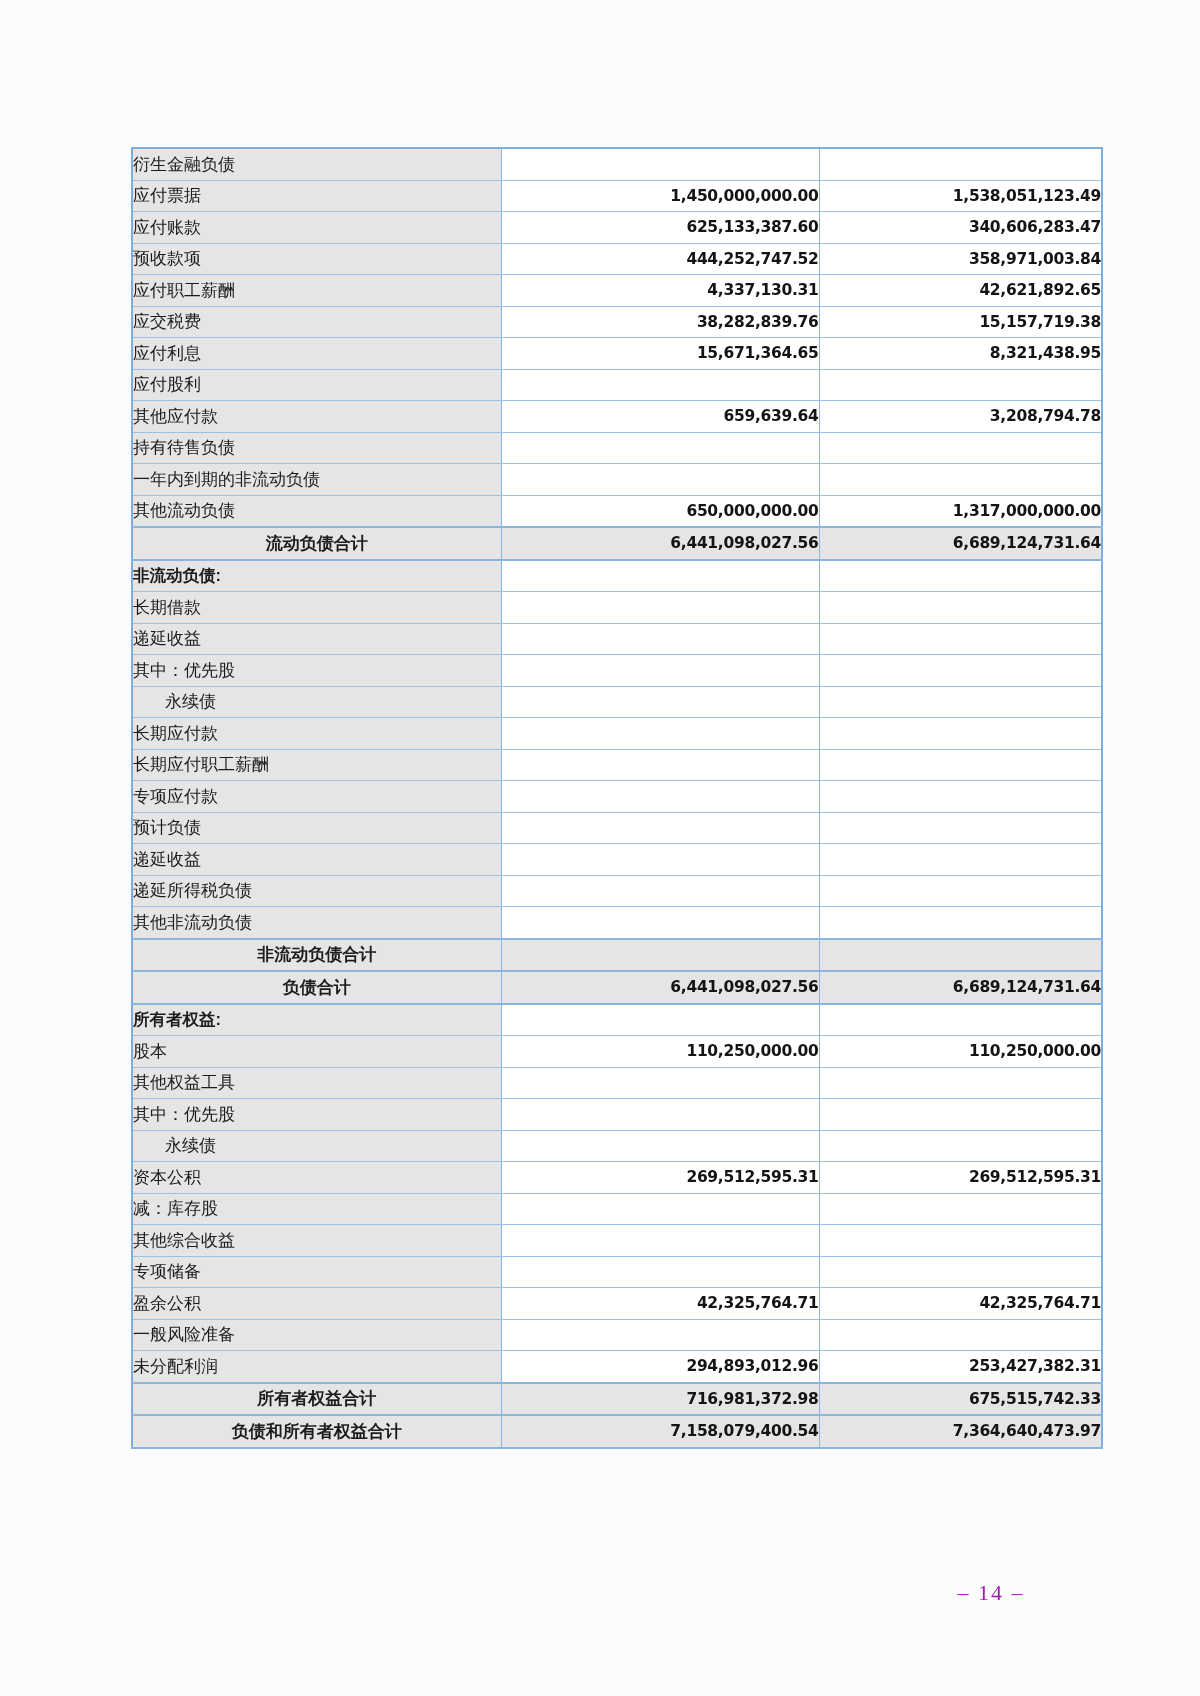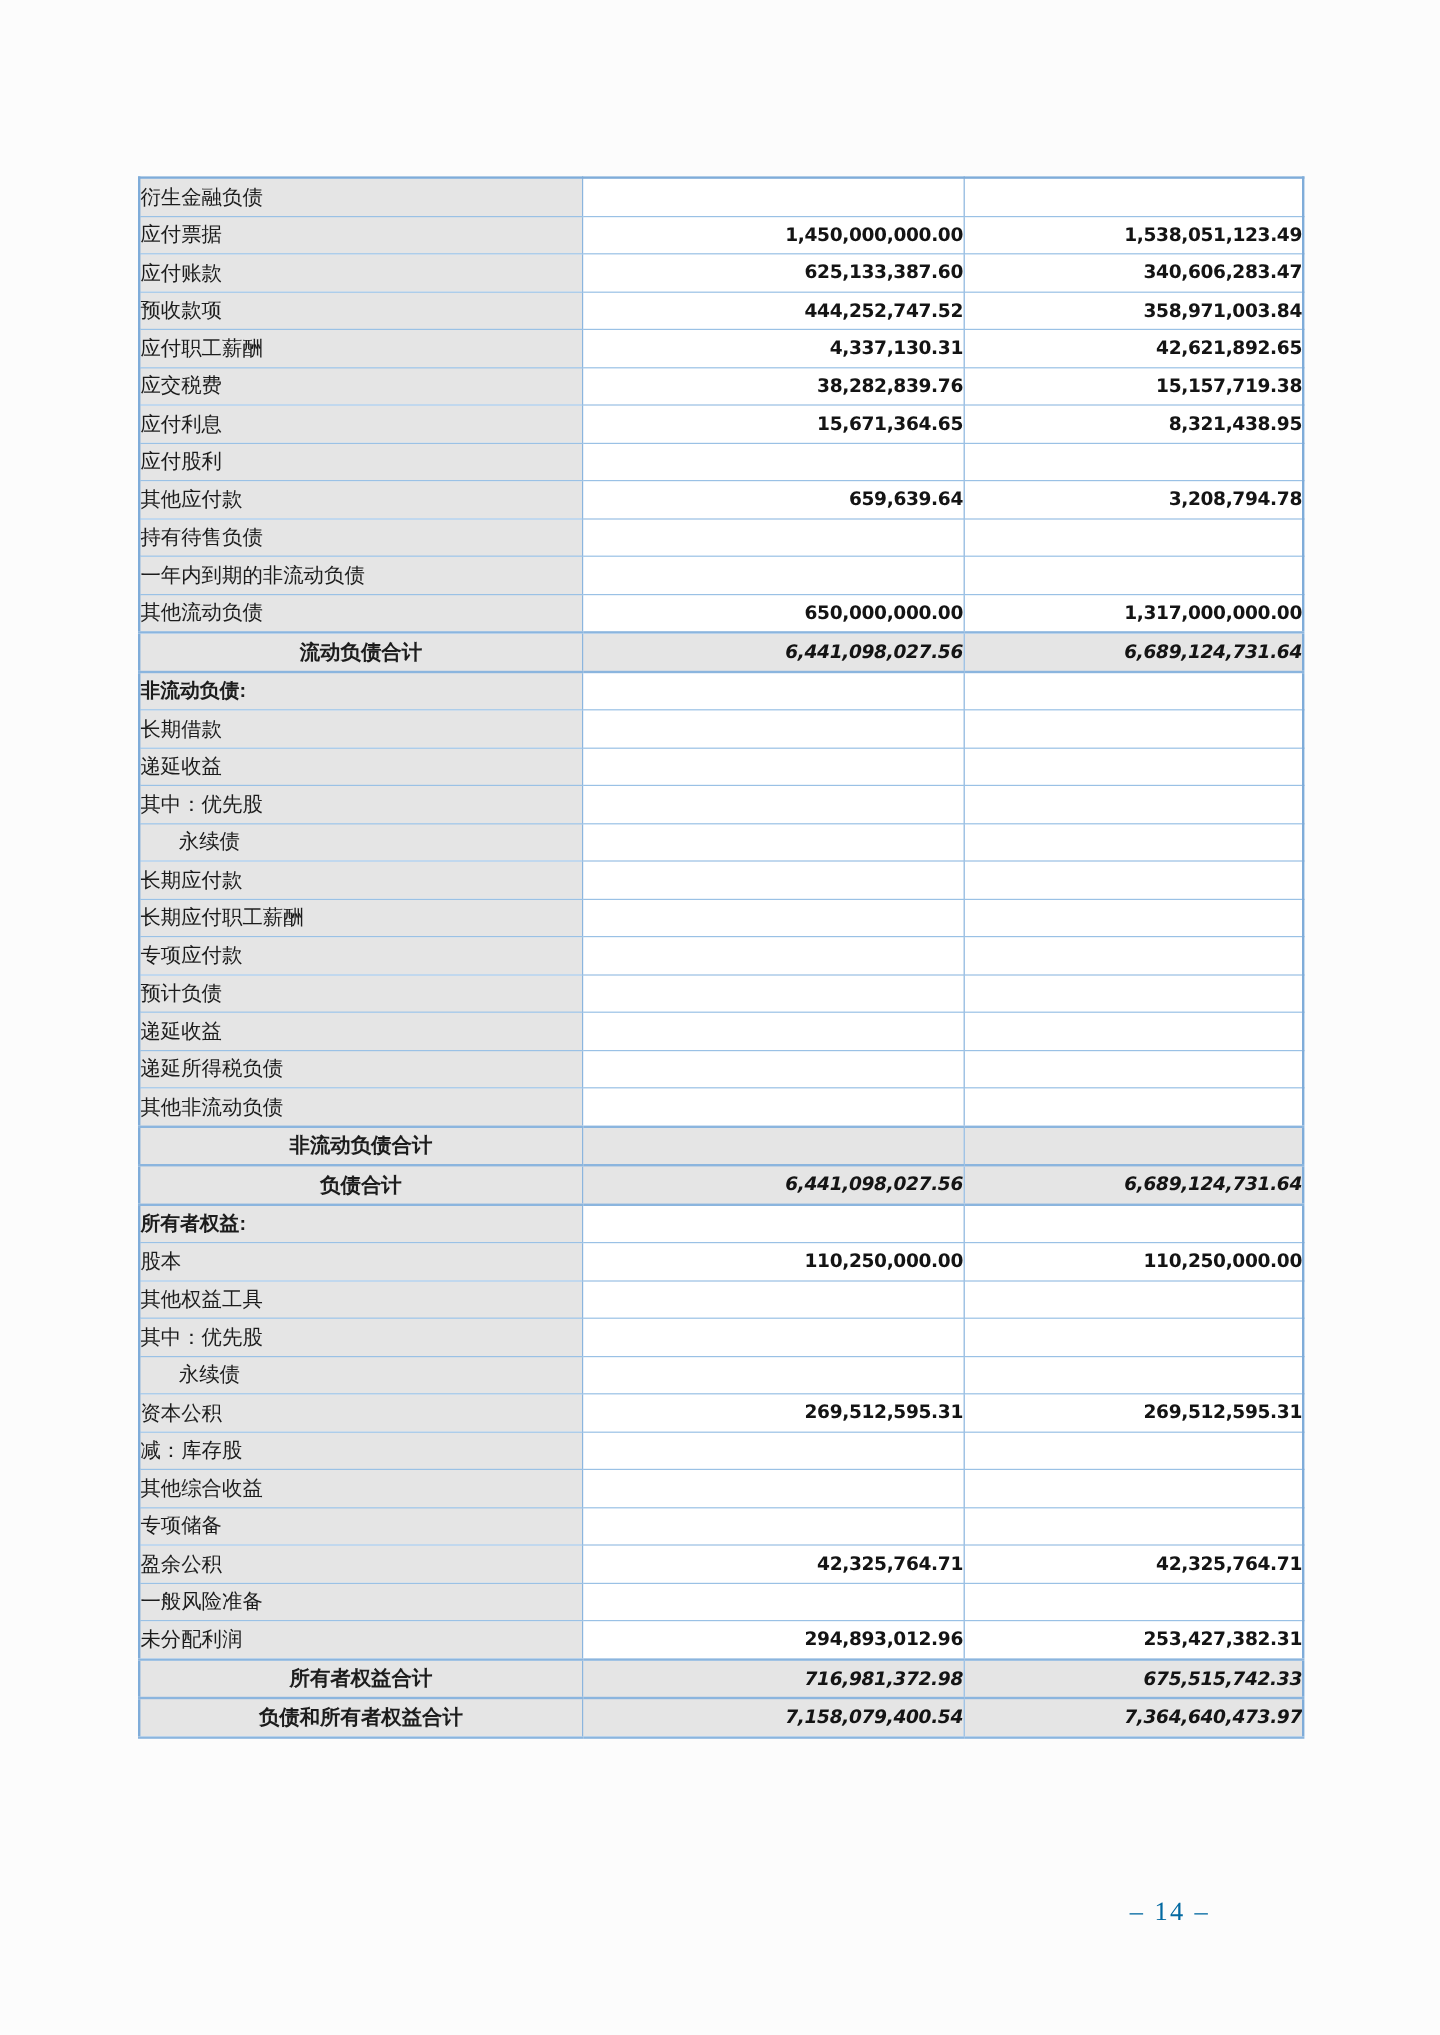--- a/index.html
+++ b/index.html
@@ -1,21 +1,21 @@
 <!DOCTYPE html>
 <html><head>
 <meta charset="utf-8">
 <style>
   html,body{margin:0;padding:0;}
   body{
     width:1200px;height:1696px;position:relative;
     background:#fbfbfb;
     font-family:"Liberation Sans",sans-serif;
   }
-  .page{position:absolute;inset:0;background:#fcfcfc;}
+  .page{position:absolute;inset:0;background:#fcfcfc;margin-left:16px;}
   table.bs{
     position:absolute;left:115px;top:147px;width:970px;
     border-collapse:collapse;table-layout:fixed;
     border:2px solid var(--outer,#7facd9);
   }
   table.bs td{
     height:30.5px;padding:0;overflow:hidden;white-space:nowrap;
     border-top:1.6px solid var(--grid,#9ac1e5);
     border-bottom:1.6px solid var(--grid,#9ac1e5);
     vertical-align:middle;
@@ -41,25 +41,25 @@
   }
   tr.row-total td{
     background:var(--shade,#e5e5e5);
     border-top:2.2px solid var(--outerv,#8bb5de);
     border-bottom:2.2px solid var(--outerv,#8bb5de);
   }
   tr.row-total td.c-label{
     text-align:center;padding-left:0;
     font-weight:700;font-family:"Liberation Sans",sans-serif;font-size:17px;
   }
-  tr.row-total td.c-num{font-weight:700;font-style:italic;}
+  tr.row-total td.c-num{font-weight:700;}
   .footer{
     position:absolute;left:920px;top:1580px;width:110px;
     text-align:center;
-    font-family:"Liberation Serif",serif;font-size:22px;color:#0369a1;
+    font-family:"Liberation Serif",serif;font-size:22px;color:#a21caf;
     letter-spacing:2px;
   }
 </style>
 </head>
 <body style="--grid: #9ac1e5; --outer: #7facd9; --outerv: #8bb5de; --shade: #e5e5e5;">
 
 <div class="page">
   <table class="bs">
     <colgroup>
       <col style="width:369px">

